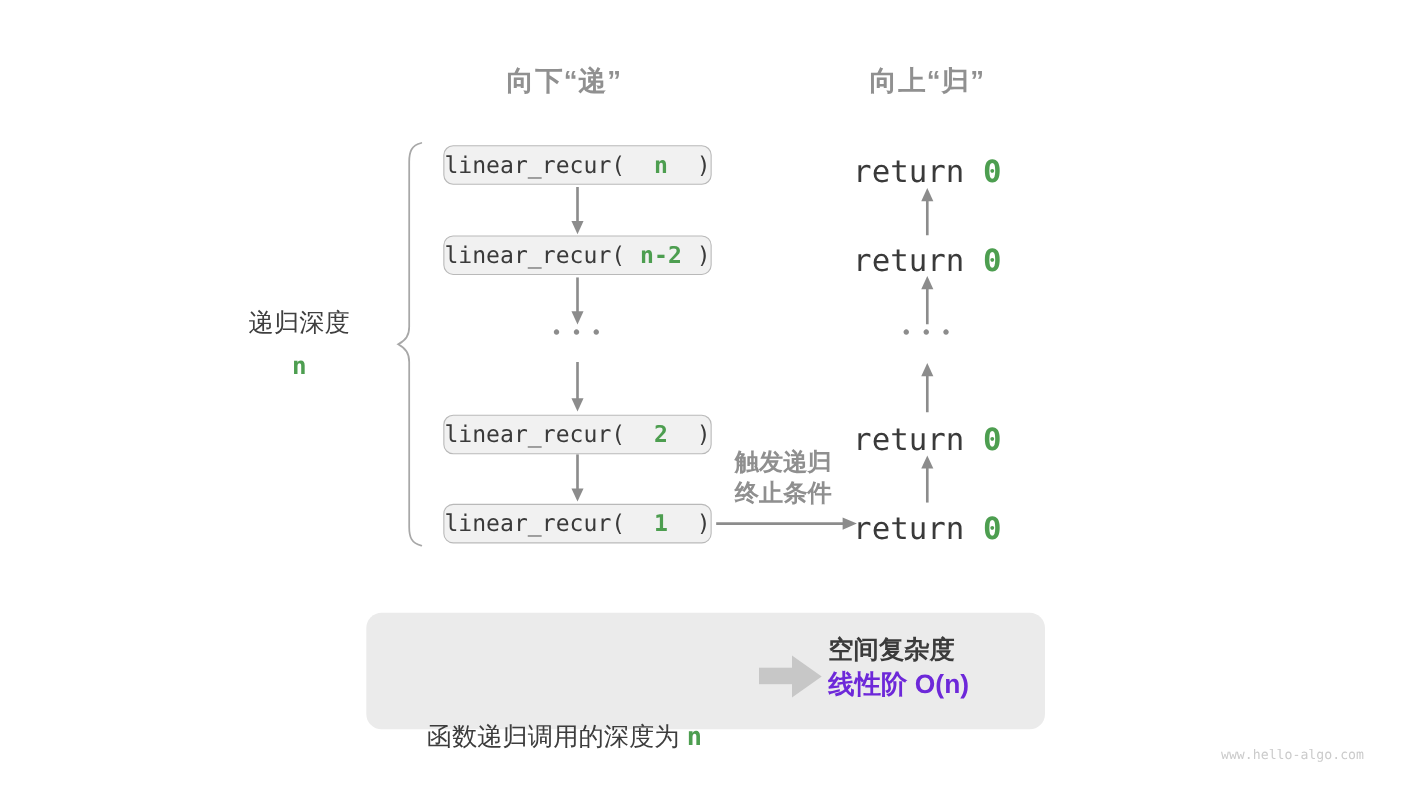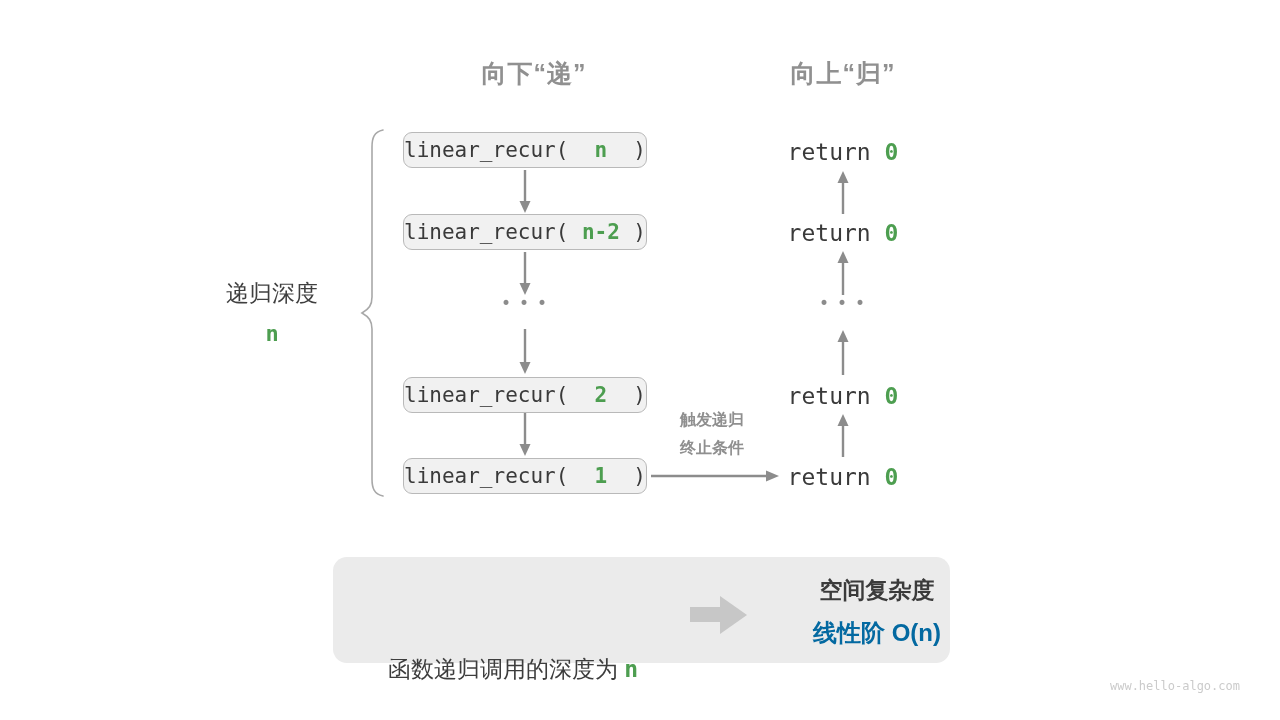--- a/index.html
+++ b/index.html
@@ -5,37 +5,37 @@
   html,body { margin:0; padding:0; background:#ffffff; }
   .canvas {
     position:relative; width:1280px; height:720px; background:#ffffff;
     font-family:"Liberation Sans", sans-serif; overflow:hidden;
   }
   
   .col-header {
     position:absolute; top:57px; width:220px; text-align:center;
     font-size:25px; font-weight:bold; color:#909090; letter-spacing:1px;
   }
-  .hdr-down { left:424px;text-align:center; }
+  .hdr-down { left:403px;text-align:center; }
   .hdr-up   { left:733px; }
 
   
   .call-box {
     position:absolute; left:403px; width:244px; height:36px; box-sizing:border-box;
     background:#f1f1f1; border:1.5px solid #b9b9b9; border-radius:9px;
     display:flex; align-items:center; justify-content:space-between;
     font-family:"DejaVu Sans Mono", monospace; font-size:21px; color:#3a3a3a;
     white-space:pre;
   }
   .green { color:#4d9e50; font-weight:bold; }
 
   
   .return-item {
     position:absolute; left:773px; width:140px; height:26px; text-align:center;
-    font-family:"DejaVu Sans Mono", monospace; font-size:23px; color:#3a3a3a;
+    font-family:"DejaVu Sans Mono", monospace; font-size:28px; color:#3a3a3a;
     white-space:pre;
   }
 
   .arrow { position:absolute; }
 
   .dots {
     position:absolute; width:90px; top:293px; text-align:center;
     color:#8c8c8c; font-size:17px; letter-spacing:8px; font-family:"DejaVu Sans", sans-serif;
   }
   .dots-left  { left:483px; }
@@ -48,44 +48,44 @@
   }
   .depth-value {
     margin-top:12px; font-family:"DejaVu Sans Mono", monospace;
     font-size:22px;
   }
   .brace { position:absolute; left:355px; top:124px; }
 
   
   .trigger-label {
     position:absolute; left:648px; top:406px; width:128px; text-align:center;
-    font-size:16px; font-weight:bold; color:#8f8f8f; line-height:28px;
+    font-size:22px; font-weight:bold; color:#8f8f8f; line-height:28px;
   }
 
   
   .panel {
     position:absolute; left:333px; top:557px; width:617px; height:106px;
     background:#ebebeb; border-radius:14px;
   }
   .sum-left {
     position:absolute; left:10px; top:15px; width:340px; text-align:center;
     font-size:23px; color:#3d3d3d; line-height:39px; white-space:pre;
   }
   .sum-mono { font-family:"DejaVu Sans Mono", monospace; }
   .block-arrow-rect {
     position:absolute; left:357px; top:50px; width:30px; height:15px; background:#c7c7c7;
   }
   .block-arrow-head {
     position:absolute; left:387px; top:39px; width:0; height:0;
     border-top:19px solid transparent; border-bottom:19px solid transparent;
     border-left:27px solid #c7c7c7;
   }
-  .sum-right { position:absolute; left:444px; top:18px; width:200px; text-align:center; }
+  .sum-right { position:absolute; left:420px; top:18px; width:200px; text-align:left; }
   .result-title { font-size:23px; font-weight:bold; color:#3b3b3b; }
-  .result-value { margin-top:11px; font-size:24px; font-weight:bold; color:#0369a1; }
+  .result-value { font-size:24px; font-weight:bold; color:#6d28d9; }
 
   .watermark {
     position:absolute; right:40px; top:679px;
     font-family:"DejaVu Sans Mono", monospace; font-size:12px; color:#cbcbcb;
   }
 </style>
 </head>
 <body>
 
 <div class="canvas">

